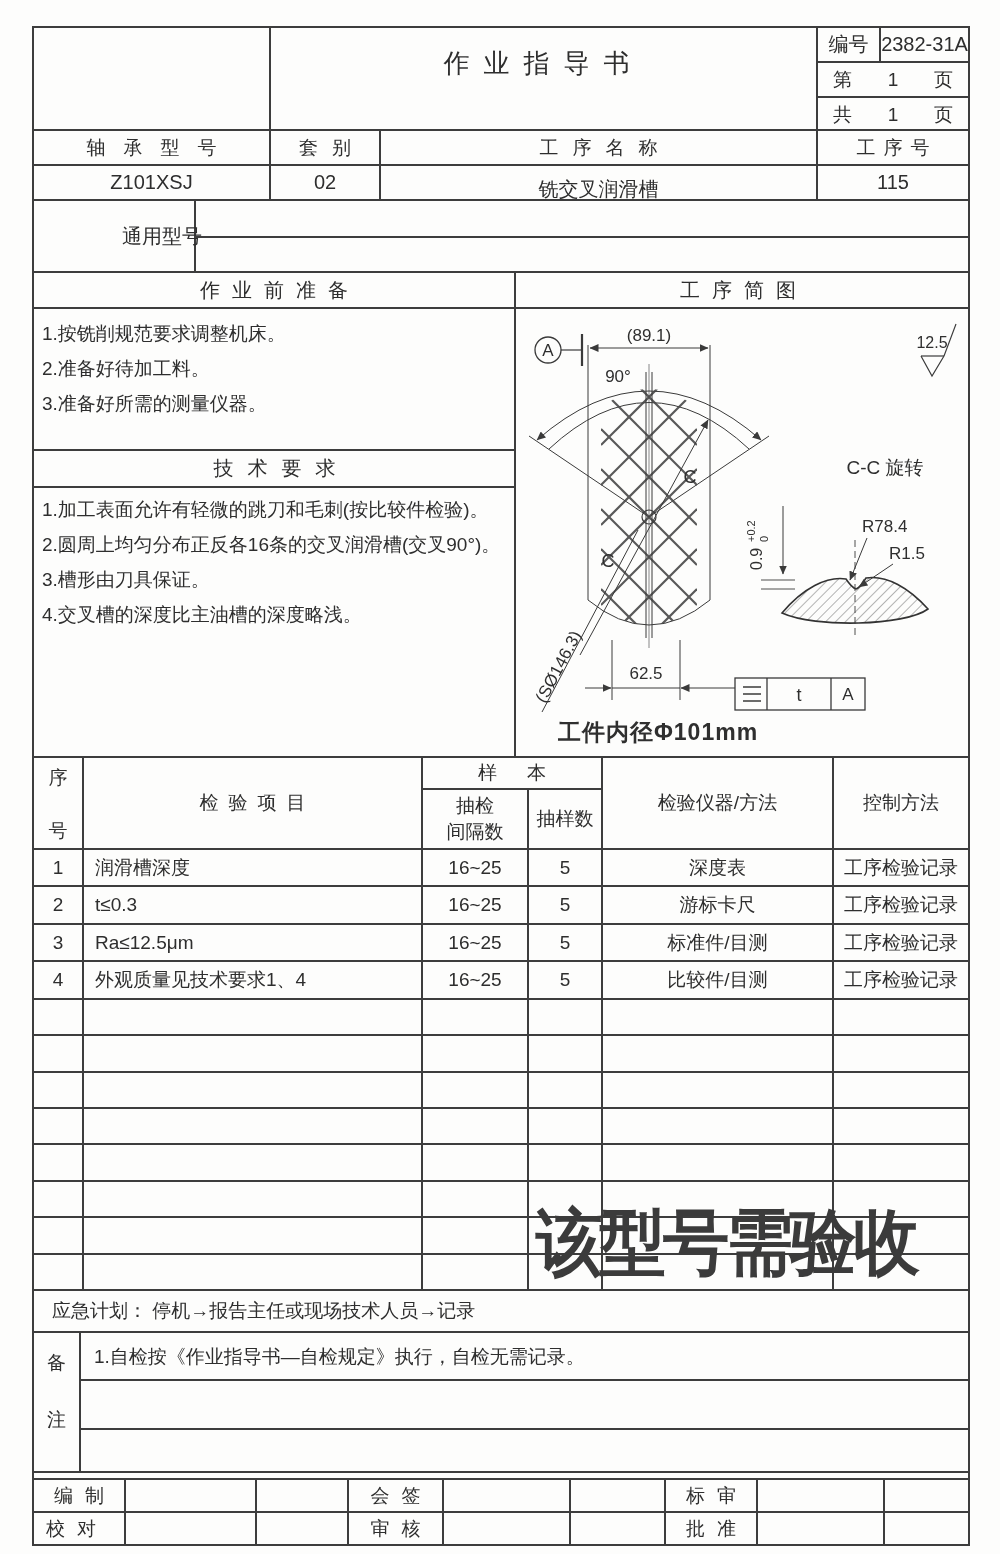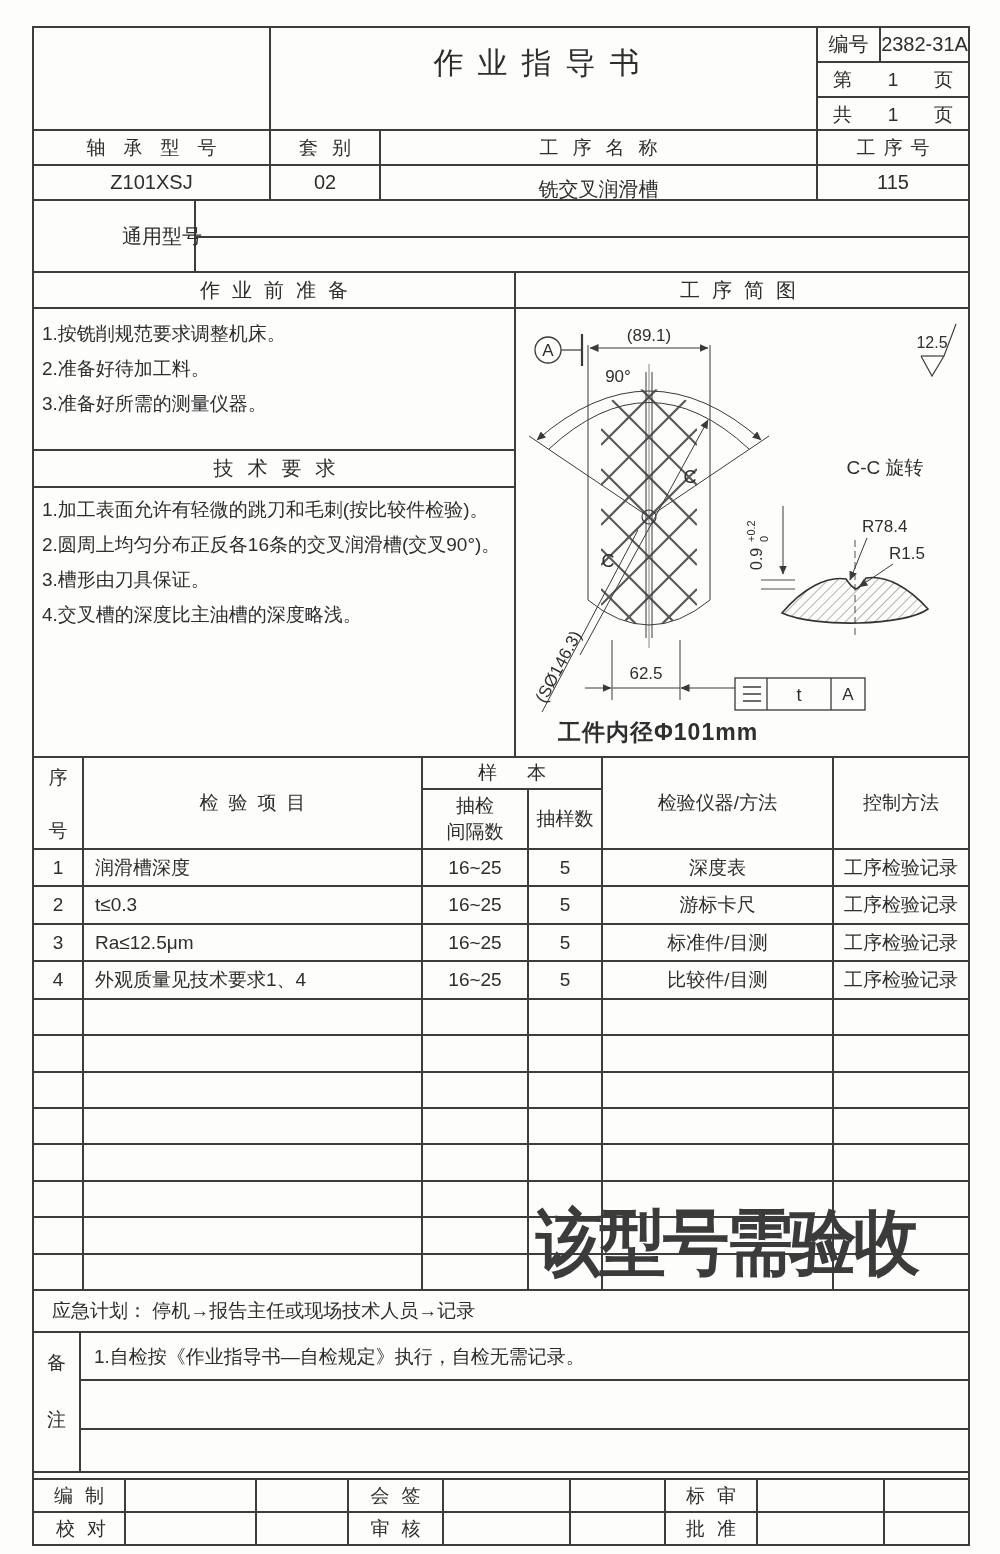--- a/index.html
+++ b/index.html
@@ -75,21 +75,21 @@
       <line x1="256" y1="1479" x2="256" y2="1545"></line>
       <line x1="348" y1="1479" x2="348" y2="1545"></line>
       <line x1="443" y1="1479" x2="443" y2="1545"></line>
       <line x1="570" y1="1479" x2="570" y2="1545"></line>
       <line x1="665" y1="1479" x2="665" y2="1545"></line>
       <line x1="757" y1="1479" x2="757" y2="1545"></line>
       <line x1="884" y1="1479" x2="884" y2="1545"></line>
     </g>
   </svg>
 
-  <div class="cell" style="left:270px;top:30px;width:547px;height:66px;font-size:30px;letter-spacing:14px;font-weight:500;">作业指导书</div>
+  <div class="cell" style="left:270px;top:30px;width:547px;height:66px;font-size:26px;letter-spacing:14px;font-weight:500;">作业指导书</div>
   <div class="cell hdr" style="left:817px;top:27px;width:63px;height:35px;">编号</div>
   <div class="cell t20" style="left:880px;top:27px;width:89px;height:35px;">2382-31A</div>
   <div class="cell" style="left:817px;top:62px;width:152px;height:35px;justify-content:space-between;padding:0 16px;box-sizing:border-box;font-size:19px;">
     <span>第</span>
     <span>1</span>
     <span>页</span>
   </div>
   <div class="cell" style="left:817px;top:97px;width:152px;height:36px;justify-content:space-between;padding:0 16px;box-sizing:border-box;font-size:19px;">
     <span>共</span>
     <span>1</span>
@@ -297,19 +297,19 @@
 
   <div id="stamp">该型号需验收</div>
 
   <div class="cell left t19" style="left:52px;top:1290px;width:900px;height:42px;">应急计划： 停机→报告主任或现场技术人员→记录</div>
 
   <div class="cell t19" style="left:33px;top:1348px;width:47px;height:30px;">备</div>
   <div class="cell t19" style="left:33px;top:1405px;width:47px;height:30px;">注</div>
   <div class="cell left t19" style="left:94px;top:1336px;width:870px;height:42px;">1.自检按《作业指导书—自检规定》执行，自检无需记录。</div>
 
   <div class="cell t19" style="left:33px;top:1479px;width:92px;height:33px;letter-spacing:12px;padding-left:12px;box-sizing:border-box;">编制</div>
-  <div class="cell t19" style="left:35px;top:1512px;width:92px;height:33px;letter-spacing:12px;padding-left:12px;box-sizing:border-box;">校对</div>
+  <div class="cell t19" style="left:25px;top:1512px;width:92px;height:33px;letter-spacing:12px;padding-left:12px;box-sizing:border-box;">校对</div>
   <div class="cell t19" style="left:348px;top:1479px;width:95px;height:33px;letter-spacing:12px;padding-left:12px;box-sizing:border-box;">会签</div>
   <div class="cell t19" style="left:348px;top:1512px;width:95px;height:33px;letter-spacing:12px;padding-left:12px;box-sizing:border-box;">审核</div>
   <div class="cell t19" style="left:665px;top:1479px;width:92px;height:33px;letter-spacing:12px;padding-left:12px;box-sizing:border-box;">标审</div>
   <div class="cell t19" style="left:665px;top:1512px;width:92px;height:33px;letter-spacing:12px;padding-left:12px;box-sizing:border-box;">批准</div>
 
 </div>
 
 </body></html>

